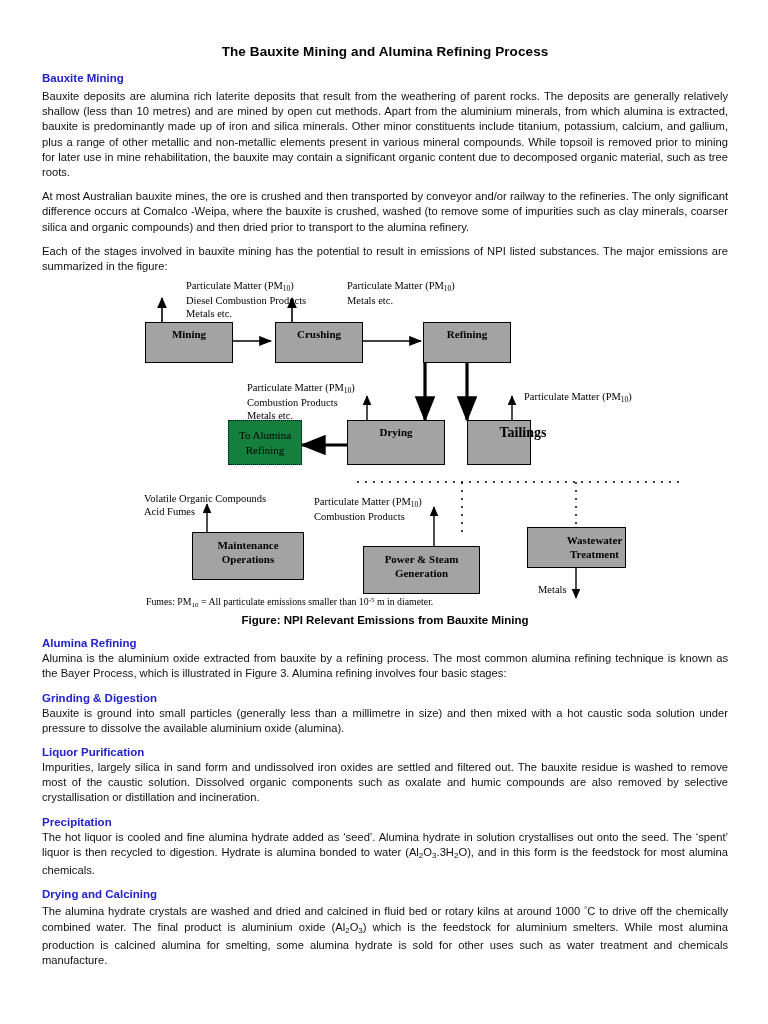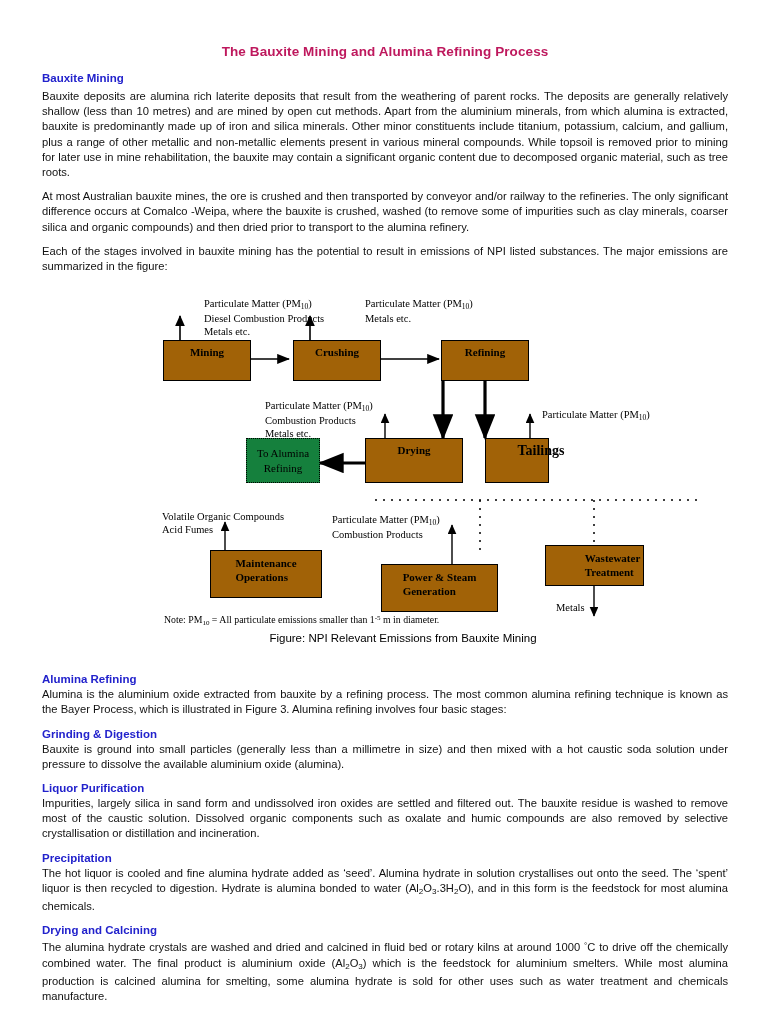--- a/index.html
+++ b/index.html
@@ -23,21 +23,21 @@
   }
   .content {
     position: absolute;
     left: 42px;
     top: 0;
     width: 686px;
   }
   h1.doc-title {
     font-size: 13.5px;
     font-weight: bold;
-    color: #be185d;
+    color: #000000;
     text-align: center;
     margin: 44px 0 0 0;
     letter-spacing: 0.1px;
   }
   h2.section-heading {
     font-size: 11.5px;
     font-weight: bold;
     color: #2222cc;
     margin: 0;
     padding: 0;
@@ -55,35 +55,35 @@
   .sp-9 { height: 9px; }
   .sp-3 { height: 3px; }
   sub { font-size: 0.72em; vertical-align: -0.22em; }
   sup { font-size: 0.72em; vertical-align: 0.42em; }
 
   
   .figure-wrap {
     position: relative;
     width: 686px;
     height: 340px;
-    margin: 18px;
+    margin: 0;
   }
   .fig-svg { position: absolute; left: 0; top: 0; }
   .fig-box {
     position: absolute;
     border: 1.3px solid #000;
-    background: #a16207;
+    background: #a3a3a3;
     font-family: "Liberation Serif", serif;
     font-weight: bold;
     font-size: 11px;
     color: #000;
     display: flex;
     justify-content: center;
     align-items: flex-start;
-    text-align: left;
+    text-align: center;
     line-height: 13.5px;
     box-sizing: border-box;
   }
   .fig-box > span { display: block; padding-top: 5px; }
   .fig-box.tall > span { padding-top: 6px; }
   .fig-dotbox {
     position: absolute;
     border: 1.4px dotted #000;
     background: #15803d;
     font-family: "Liberation Serif", serif;
@@ -108,21 +108,21 @@
     position: absolute;
     font-family: "Liberation Serif", serif;
     font-size: 9.8px;
     color: #000;
     white-space: nowrap;
   }
   .fig-caption {
     position: absolute;
     font-family: "Liberation Sans", sans-serif;
     font-size: 11.5px;
-    font-weight: normal;
+    font-weight: bold;
     color: #000;
     text-align: center;
     width: 686px;
     left: 0;
   }
 </style>
 </head>
 <body>
 
 <div class="page">
@@ -245,21 +245,21 @@
 
       <div class="fig-box tall" style="left:150px; top:258px; width:112px; height:48px;">
         <span><span>Maintenance</span><br><span>Operations</span></span>
       </div>
 
       <div class="fig-box tall" style="left:485px; top:253px; width:99px; height:41px;padding-left:36px;">
         <span><span>Wastewater</span><br><span>Treatment</span></span>
       </div>
 
       <div class="fig-note" style="left:104px; top:322px;">
-        <span>Note: PM</span><sub>10</sub><span> = All particulate emissions smaller than 1</span><sup>-5</sup><span> m in diameter.</span>
+        <span>Fumes: PM</span><sub>10</sub><span> = All particulate emissions smaller than 10</span><sup>-5</sup><span> m in diameter.</span>
       </div>
       <div class="fig-caption" style="top:340px;">Figure: NPI Relevant Emissions from Bauxite Mining</div>
     </div>
 
     <div style="height:22px;"></div>
 
     <h2 class="section-heading">Alumina Refining</h2>
     <p class="body-text">Alumina is the aluminium oxide extracted from bauxite by a refining process. The most common alumina refining technique is known as the Bayer Process, which is illustrated in Figure 3. Alumina refining involves four basic stages:</p>
 
     <div class="sp-9"></div>

